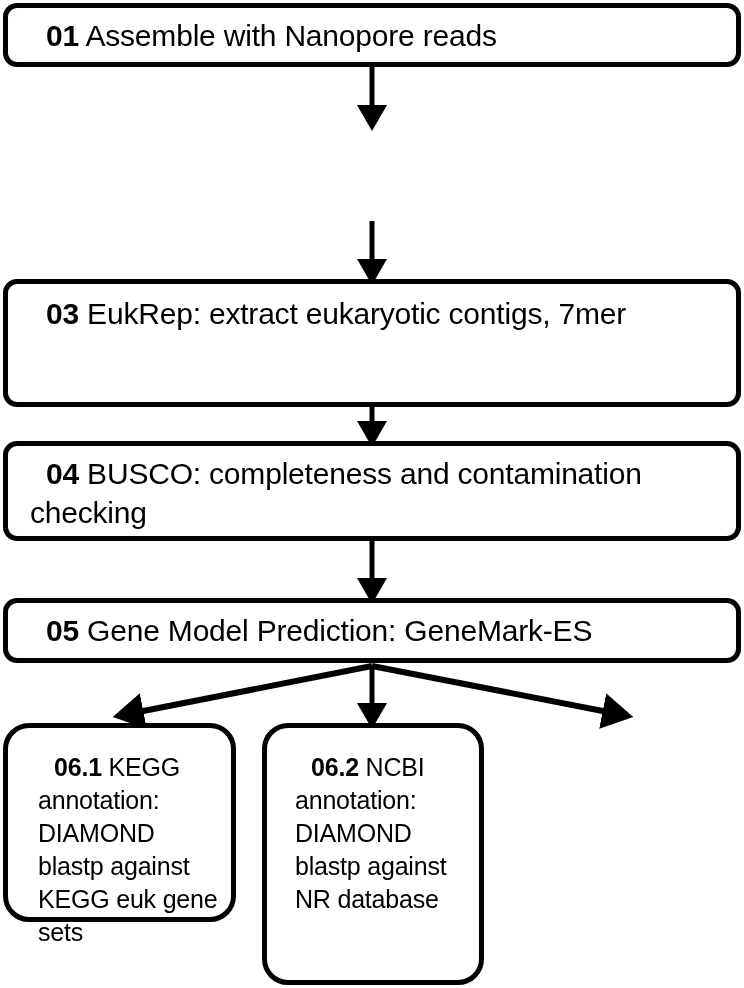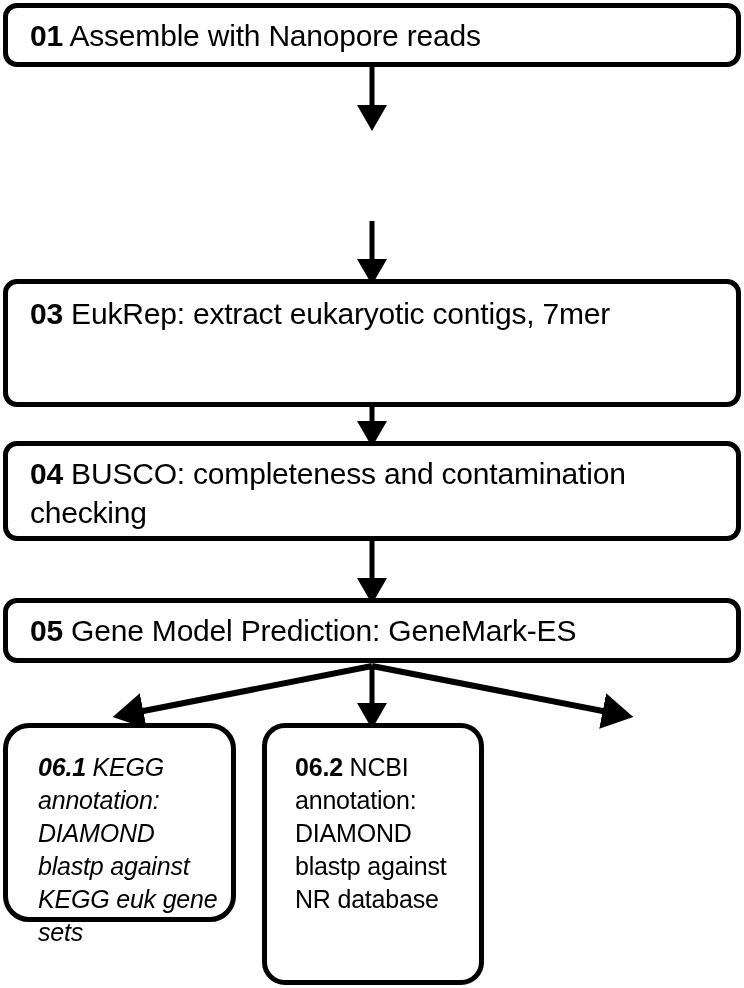--- a/index.html
+++ b/index.html
@@ -28,20 +28,21 @@
     position: absolute;
     left: 22px;
     right: 10px;
     font-size: 30px;
     line-height: 39px;
     letter-spacing: -0.2px;
     white-space: normal;
   }
   .node .num {
     font-weight: bold;
+    margin-left: 16px;
   }
   
   #n01 { left: 3px;  top: 3px;   width: 738px; height: 64px; }
   #n01 .txt { top: 8px; }
   #n02 { left: 3px;  top: 125px; width: 738px; height: 96px; }
   #n02 .txt { top: 7px; }
   #n03 { left: 3px;  top: 279px; width: 738px; height: 128px; }
   #n03 .txt { top: 10px; }
   #n04 { left: 3px;  top: 441px; width: 738px; height: 100px; }
   #n04 .txt { top: 8px; }
@@ -49,23 +50,23 @@
   #n05 .txt { top: 8px; }
 
   
   .leaf { border-radius: 26px; }
   .leaf .txt {
     font-size: 25px;
     line-height: 33px;
     left: 30px;
     right: 8px;
   }
-  #n061 { left: 3px;   top: 723px; width: 233px; height: 199px; font-style: italic; }
+  #n061 { left: 3px;   top: 723px; width: 233px; height: 199px; }
   #n061 .txt { top: 23px; }
-  #n062 { left: 262px; top: 723px; width: 222px; height: 262px; border-radius: 23px; }
+  #n062 { left: 262px; top: 723px; width: 222px; height: 262px; }
   #n062 .txt { top: 23px; left: 28px; }
   #n063 { left: 516px; top: 723px; width: 225px; height: 262px; }
   #n063 .txt { top: 89px; left: 33px; }
 
   
   #wires {
     position: absolute;
     left: 0; top: 0;
     width: 744px; height: 988px;
     z-index: 1;

